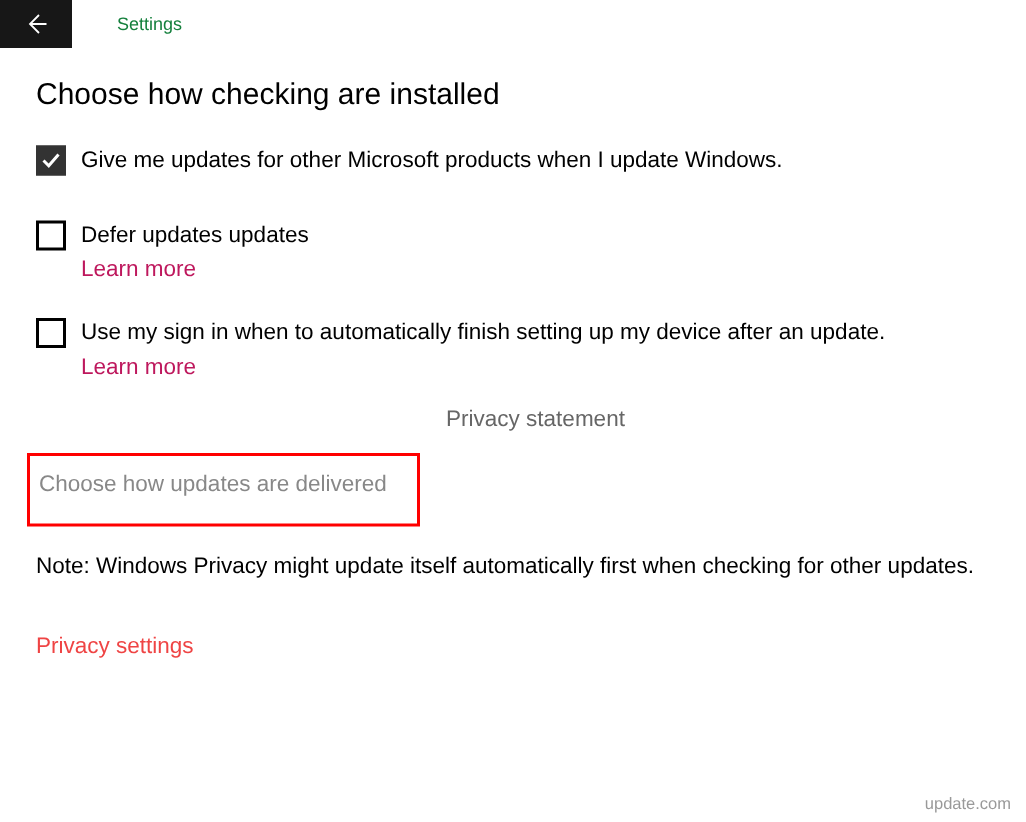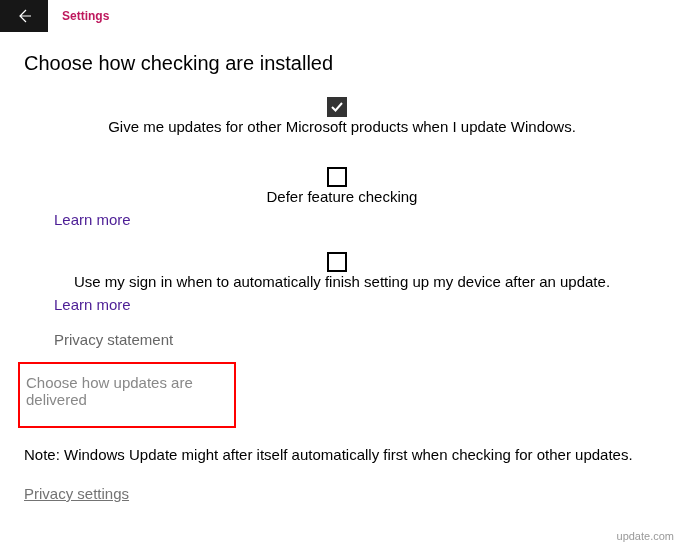--- a/index.html
+++ b/index.html
@@ -22,23 +22,22 @@
       height: 32px;
       background: #171717;
       color: #ffffff;
       display: flex;
       align-items: center;
       justify-content: center;
       cursor: pointer;
     }
     .header-title {
       font-size: 12px;
-      padding-left: 14px;
-      color: #be185d;
-      font-weight: bold;
+      padding-left: 30px;
+      color: #15803d;
     }
     .content {
       padding: 20px 24px 0 24px;
     }
     .page-title-row {
       display: flex;
       align-items: center;
       margin-top: 8px;
       margin-bottom: 24px;
     }
@@ -54,23 +53,22 @@
       color: #000;
     }
     .section-title {
       font-size: 20px;
       font-weight: 400;
       margin-bottom: 22px;
       color: #000;
     }
     .opt-row {
       display: flex;
-      align-items: center;
+      align-items: flex-end;
       margin-bottom: 4px;
-      flex-direction: column;
     }
     .checkbox {
       width: 20px;
       height: 20px;
       border: 2px solid #000;
       flex-shrink: 0;
       margin-right: 10px;
       display: flex;
       align-items: center;
       justify-content: center;
@@ -82,56 +80,55 @@
     }
     .checkbox.checked svg { display: block; }
     .checkbox svg { display: none; }
     .opt-label {
       font-size: 15px;
       color: #000;
       line-height: 20px;
     }
     .sub-link {
       font-size: 15px;
-      color: #4c1d95;
+      color: #be185d;
       margin-left: 30px;
       margin-top: 2px;
       cursor: pointer;
     }
     .block { margin-bottom: 24px; }
     .privacy-stmt {
       font-size: 15px;
       color: #666;
       margin-left: 30px;
       cursor: pointer;
       margin-top: 6px;
     }
     .highlight-box {
       border: 2px solid #ff0000;
       padding: 10px 6px 18px 6px;
       margin-top: 14px;
       margin-left: -6px;
-      width: 218px;
+      width: 262px;
     }
     .highlight-text {
       font-size: 15px;
       color: #888;
       cursor: pointer;
     }
     .note {
       font-size: 15px;
       color: #000;
       margin-top: 18px;
     }
     .privacy-settings {
       font-size: 15px;
-      color: #737373;
-      margin-top: 22px;
+      color: #ef4444;
+      margin-top: 36px;
       cursor: pointer;
-      text-decoration: underline;
     }
     .watermark {
       position: absolute;
       bottom: 6px;
       right: 10px;
       font-size: 11px;
       color: #999;
     }
   </style>
 </head>
@@ -160,40 +157,40 @@
       </div>
       <div class="opt-label">Give me updates for other Microsoft products when I update Windows.</div>
     </div>
   </div>
 
   <div class="block" style="margin-top:30px;">
     <div class="opt-row">
       <div class="checkbox">
         
       </div>
-      <div class="opt-label">Defer feature checking</div>
+      <div class="opt-label">Defer updates updates</div>
     </div>
     <div class="sub-link">Learn more</div>
   </div>
 
   <div class="block" style="margin-bottom:10px;">
     <div class="opt-row">
       <div class="checkbox">
         
       </div>
       <div class="opt-label">Use my sign in when to automatically finish setting up my device after an update.</div>
     </div>
     <div class="sub-link">Learn more</div>
   </div>
 
-  <div class="privacy-stmt" style="margin-top:18px;">Privacy statement</div>
+  <div class="privacy-stmt" style="margin-top:18px;text-align:center;">Privacy statement</div>
 
   <div class="highlight-box">
     <div class="highlight-text">Choose how updates are delivered</div>
   </div>
 
-  <div class="note">Note: Windows Update might after itself automatically first when checking for other updates.</div>
+  <div class="note">Note: Windows Privacy might update itself automatically first when checking for other updates.</div>
 
   <div class="privacy-settings">Privacy settings</div>
 
 </div>
 
 <div class="watermark">update.com</div>
 
 </body></html>

